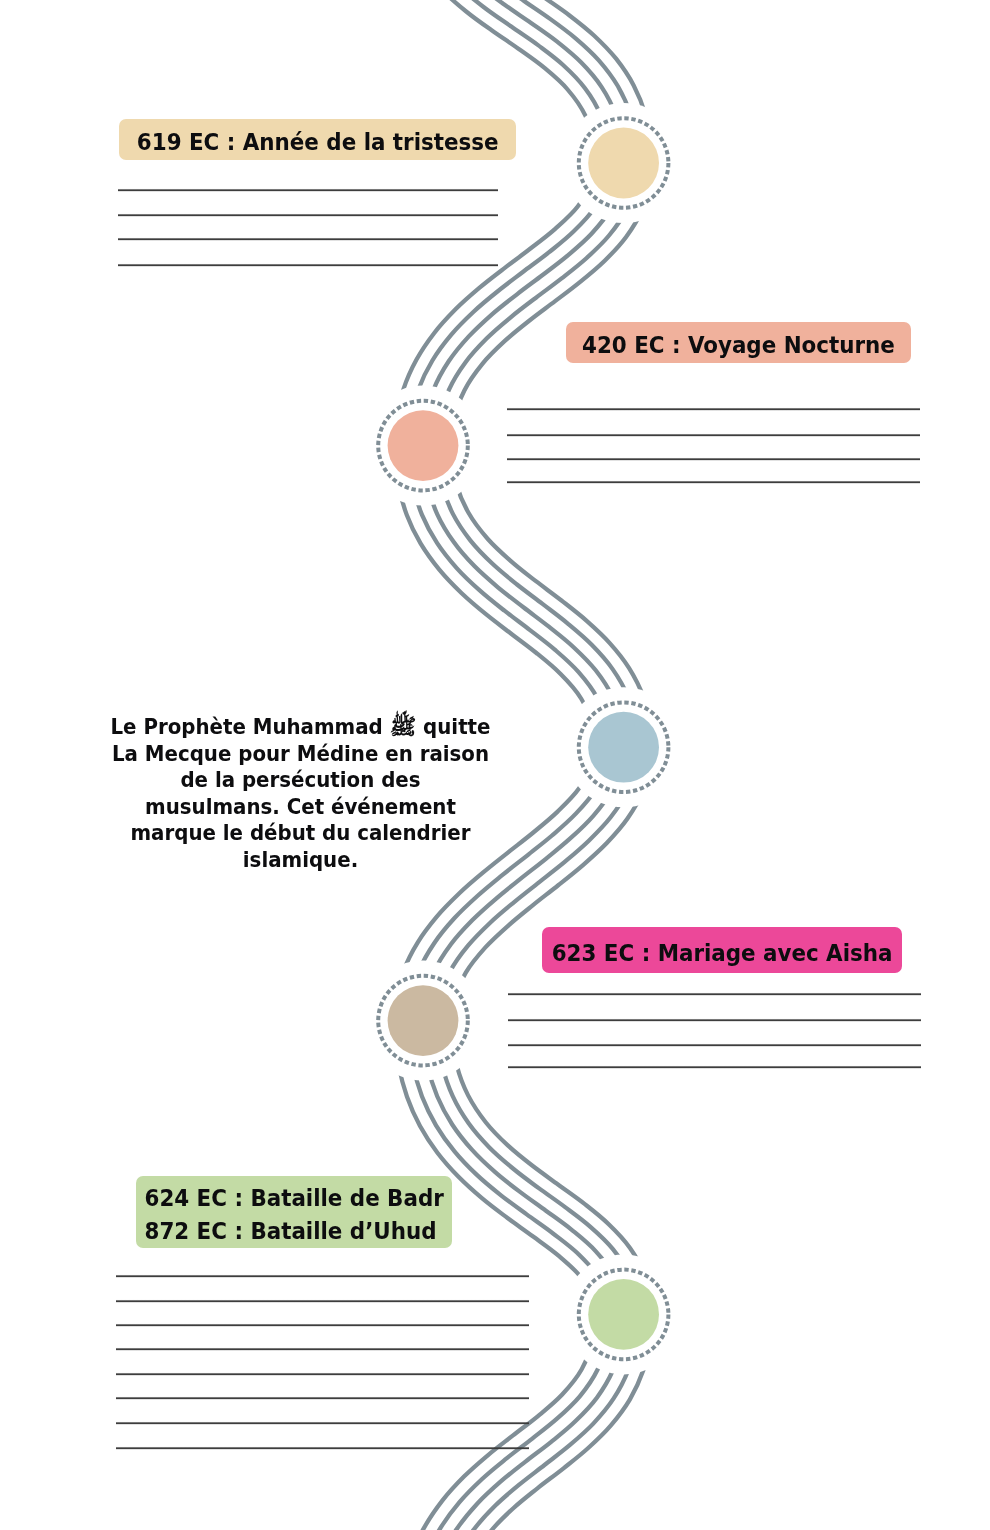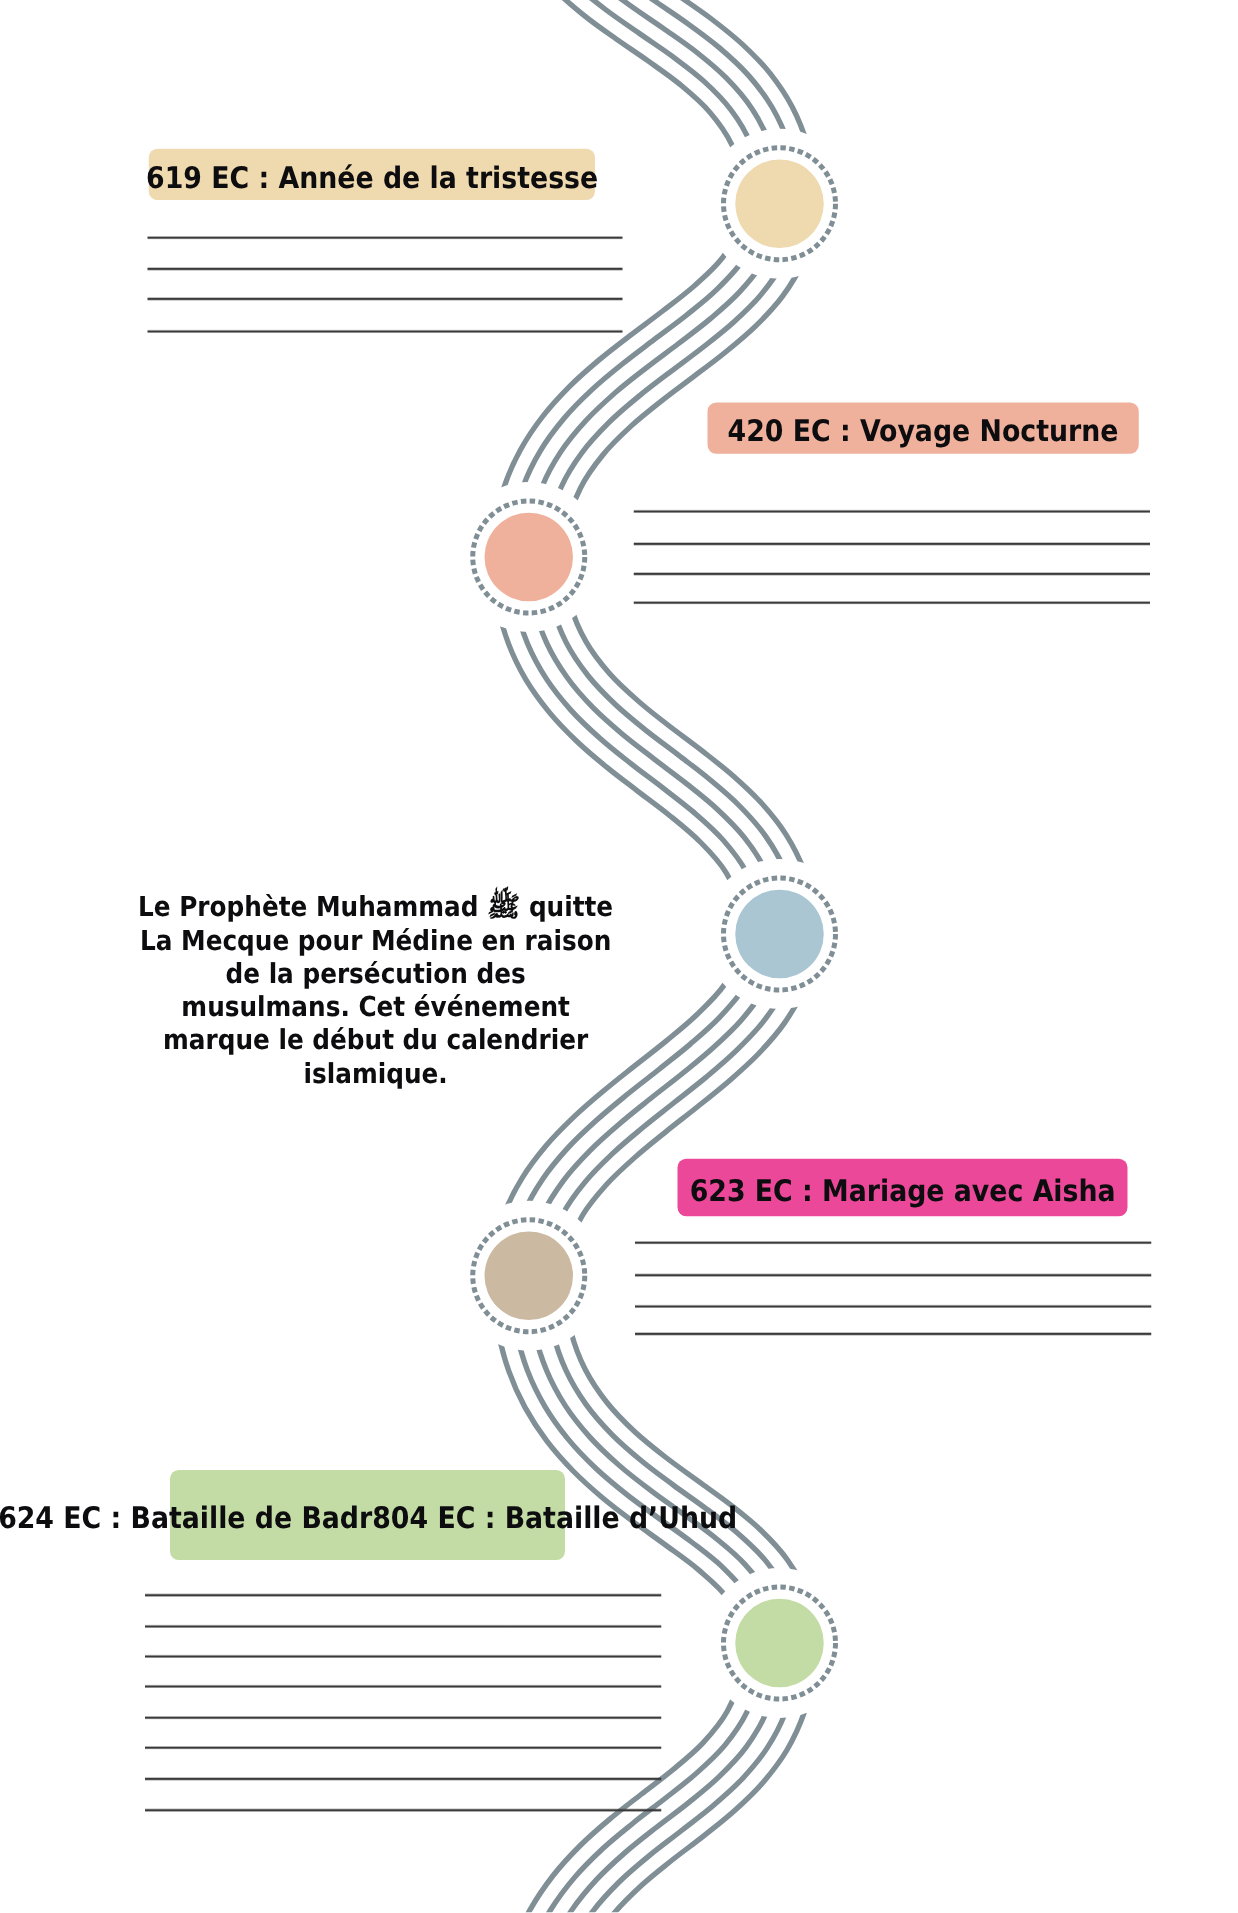--- a/index.html
+++ b/index.html
@@ -6,21 +6,21 @@
   html,body{margin:0;padding:0;}
   body{width:990px;height:1530px;background:#ffffff;
        font-family:"DejaVu Sans Condensed","DejaVu Sans",sans-serif;overflow:hidden;}
   #stage{position:relative;width:990px;height:1530px;will-change:transform;}
   .badge,.body-text{-webkit-font-smoothing:antialiased;}
   svg.wave{position:absolute;left:0;top:0;width:990px;height:1530px;}
   .badge{position:absolute;box-sizing:border-box;border-radius:7px;display:flex;
          align-items:center;justify-content:center;font-weight:bold;color:#0d0d0f;
          white-space:nowrap;font-size:23.8px;}
   .badge .txt{display:block;transform:translateY(3px);}
-  .badge .stack{display:flex;flex-direction:row;align-items:flex-start;justify-content:center;
+  .badge .stack{display:flex;flex-direction:column;align-items:flex-start;justify-content:center;
                 line-height:33px;transform:translateY(3px);}
     .rule{position:absolute;height:4px;
         background:linear-gradient(to bottom,rgba(58,58,58,0) 0%,rgba(58,58,58,0) 12%,rgba(58,58,58,.45) 32%,
         rgba(58,58,58,1) 45%,rgba(58,58,58,1) 62%,rgba(58,58,58,.55) 76%,rgba(58,58,58,0) 92%,rgba(58,58,58,0) 100%);}
   .body-text{position:absolute;text-align:center;font-weight:bold;color:#0d0d0f;
              font-size:22px;line-height:26.5px;}
 </style>
 </head>
 <body>
 
@@ -57,21 +57,21 @@
 </g>
 <g>
 <circle fill="none" stroke-width="4" stroke-dasharray="4.4 2.65" cx="423" cy="1020.6" r="44.8" stroke="#808e96"></circle>
 <circle cx="423" cy="1020.6" r="35.4" fill="#cbb9a1"></circle>
 </g>
 <g>
 <circle fill="none" stroke-width="4" stroke-dasharray="4.4 2.65" cx="623.6" cy="1314.4" r="44.8" stroke="#808e96"></circle>
 <circle cx="623.6" cy="1314.4" r="35.4" fill="#c3dba5"></circle>
 </g>
 </svg>
-<div class="badge" style="left:119.2px;top:118.8px;width:357px;height:40.8px;background:#efd9ae;align-items:center;">
+<div class="badge" style="left:119.2px;top:118.8px;width:397px;height:40.8px;background:#efd9ae;align-items:center;">
 <span class="txt">619 EC : Année de la tristesse</span>
 </div>
 <div class="rule" style="left:117.7px;top:187.7px;width:380.5px;"></div>
 <div class="rule" style="left:117.7px;top:212.9px;width:380.5px;"></div>
 <div class="rule" style="left:117.7px;top:237.0px;width:380.5px;"></div>
 <div class="rule" style="left:117.7px;top:263.0px;width:380.5px;"></div>
 <div class="badge" style="left:565.6px;top:322.4px;width:345.6px;height:40.2px;background:#f0b19c;">
 <span class="txt">420 EC : Voyage Nocturne</span>
 </div>
 <div class="rule" style="left:506.6px;top:407.2px;width:413.1px;"></div>
@@ -82,21 +82,21 @@
 <div class="badge" style="left:541.7px;top:926.6px;width:360.8px;height:46px;background:#ec4899;">
 <span class="txt">623 EC : Mariage avec Aisha</span>
 </div>
 <div class="rule" style="left:507.6px;top:992.2px;width:413.5px;"></div>
 <div class="rule" style="left:507.6px;top:1018.3px;width:413.5px;"></div>
 <div class="rule" style="left:507.6px;top:1042.6px;width:413.5px;"></div>
 <div class="rule" style="left:507.6px;top:1065.3px;width:413.5px;"></div>
 <div class="badge" style="left:135.8px;top:1175.5px;width:316.7px;height:72.1px;background:#c3dba5;">
 <div class="stack">
         <span>624 EC : Bataille de Badr</span>
-        <span>804 EC : Bataille d’Uhud</span>
+        <span>872 EC : Bataille d’Uhud</span>
       </div>
 </div>
 <div class="rule" style="left:116.3px;top:1273.6px;width:413.0px;"></div>
 <div class="rule" style="left:116.3px;top:1299.1px;width:413.0px;"></div>
 <div class="rule" style="left:116.3px;top:1322.9px;width:413.0px;"></div>
 <div class="rule" style="left:116.3px;top:1347.1px;width:413.0px;"></div>
 <div class="rule" style="left:116.3px;top:1371.6px;width:413.0px;"></div>
 <div class="rule" style="left:116.3px;top:1396.3px;width:413.0px;"></div>
 <div class="rule" style="left:116.3px;top:1420.9px;width:413.0px;"></div>
 <div class="rule" style="left:116.3px;top:1445.6px;width:413.0px;"></div>

